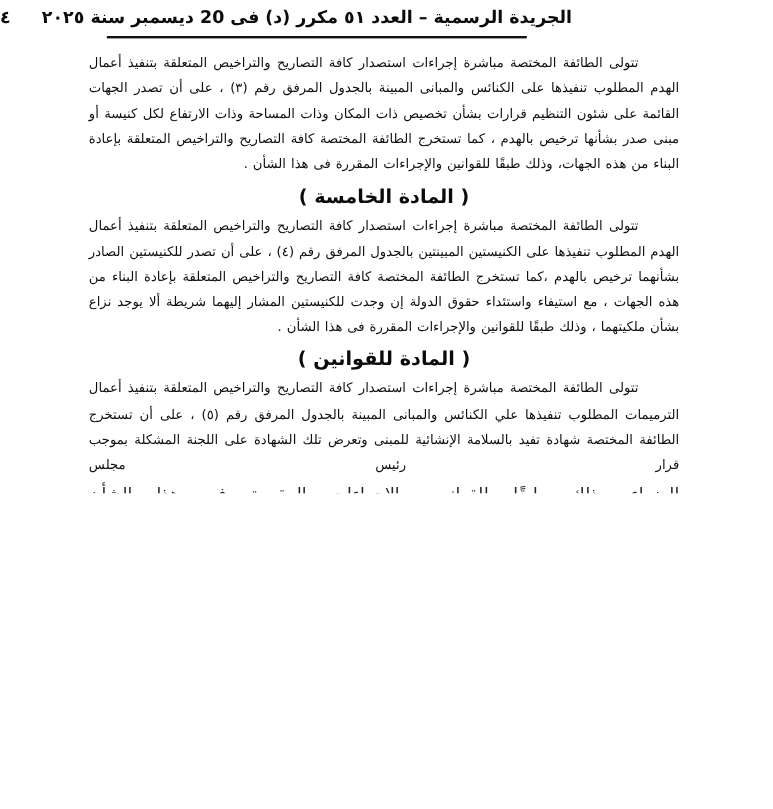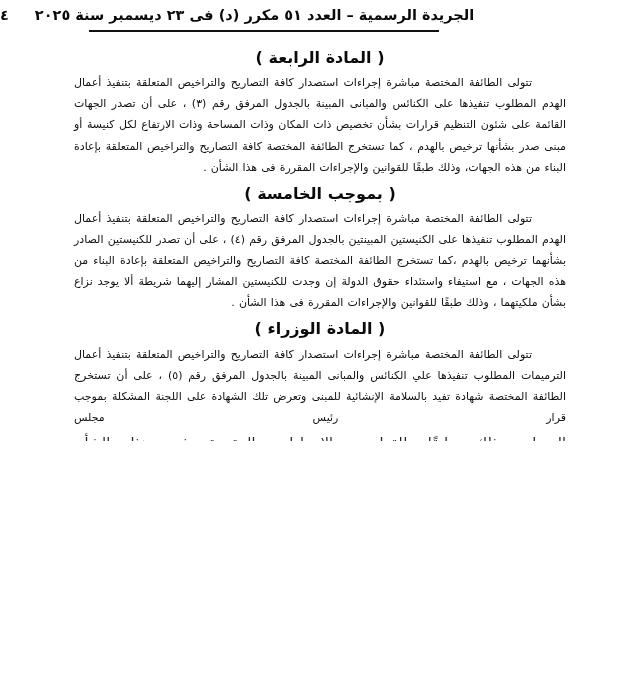--- a/index.html
+++ b/index.html
@@ -113,33 +113,32 @@
     overflow: hidden;
     opacity: 0.92;
   }
 </style>
 </head>
 <body>
 
 <div class="page">
 
   <div class="page-header">
-    <span class="header-title">الجريدة الرسمية – العدد ٥١ مكرر (د) فى ٢٣ ديسمبر سنة ٢٠٢٥</span>
+    <span class="header-title">الجريدة الرسمية – العدد ٥١ مكرر (د) فى 20 ديسمبر سنة ٢٠٢٥</span>
     <span class="header-folio">٤</span>
   </div>
 
   <div class="header-rule"></div>
 
   <div class="content">
 
-    <h2 class="article-heading">( المادة الرابعة )</h2>
     <p class="article-body first-para tail">تتولى الطائفة المختصة مباشرة إجراءات استصدار كافة التصاريح والتراخيص المتعلقة بتنفيذ أعمال الهدم المطلوب تنفيذها على الكنائس والمبانى المبينة بالجدول المرفق رقم (٣) ، على أن تصدر الجهات القائمة على شئون التنظيم قرارات بشأن تخصيص ذات المكان وذات المساحة وذات الارتفاع لكل كنيسة أو مبنى صدر بشأنها ترخيص بالهدم ، كما تستخرج الطائفة المختصة كافة التصاريح والتراخيص المتعلقة بإعادة البناء من هذه الجهات، وذلك طبقًا للقوانين والإجراءات المقررة فى هذا الشأن .</p>
 
-    <h2 class="article-heading">( بموجب الخامسة )</h2>
+    <h2 class="article-heading">( المادة الخامسة )</h2>
     <p class="article-body first-para tail">تتولى الطائفة المختصة مباشرة إجراءات استصدار كافة التصاريح والتراخيص المتعلقة بتنفيذ أعمال الهدم المطلوب تنفيذها على الكنيستين المبينتين بالجدول المرفق رقم (٤) ، على أن تصدر للكنيستين الصادر بشأنهما ترخيص بالهدم ،كما تستخرج الطائفة المختصة كافة التصاريح والتراخيص المتعلقة بإعادة البناء من هذه الجهات ، مع استيفاء واستئداء حقوق الدولة إن وجدت للكنيستين المشار إليهما شريطة ألا يوجد نزاع بشأن ملكيتهما ، وذلك طبقًا للقوانين والإجراءات المقررة فى هذا الشأن .</p>
 
-    <h2 class="article-heading">( المادة الوزراء )</h2>
+    <h2 class="article-heading">( المادة للقوانين )</h2>
     <p class="article-body first-para">تتولى الطائفة المختصة مباشرة إجراءات استصدار كافة التصاريح والتراخيص المتعلقة بتنفيذ أعمال الترميمات المطلوب تنفيذها علي الكنائس والمبانى المبينة بالجدول المرفق رقم (٥) ، على أن تستخرج الطائفة المختصة شهادة تفيد بالسلامة الإنشائية للمبنى وتعرض تلك الشهادة على اللجنة المشكلة بموجب قرار رئيس مجلس</p>
     <div class="clipped-line">الوزراء وذلك طبقًا للقوانين والإجراءات المقررة فى هذا الشأن</div>
 
   </div>
 
 </div>
 
 </body></html>

